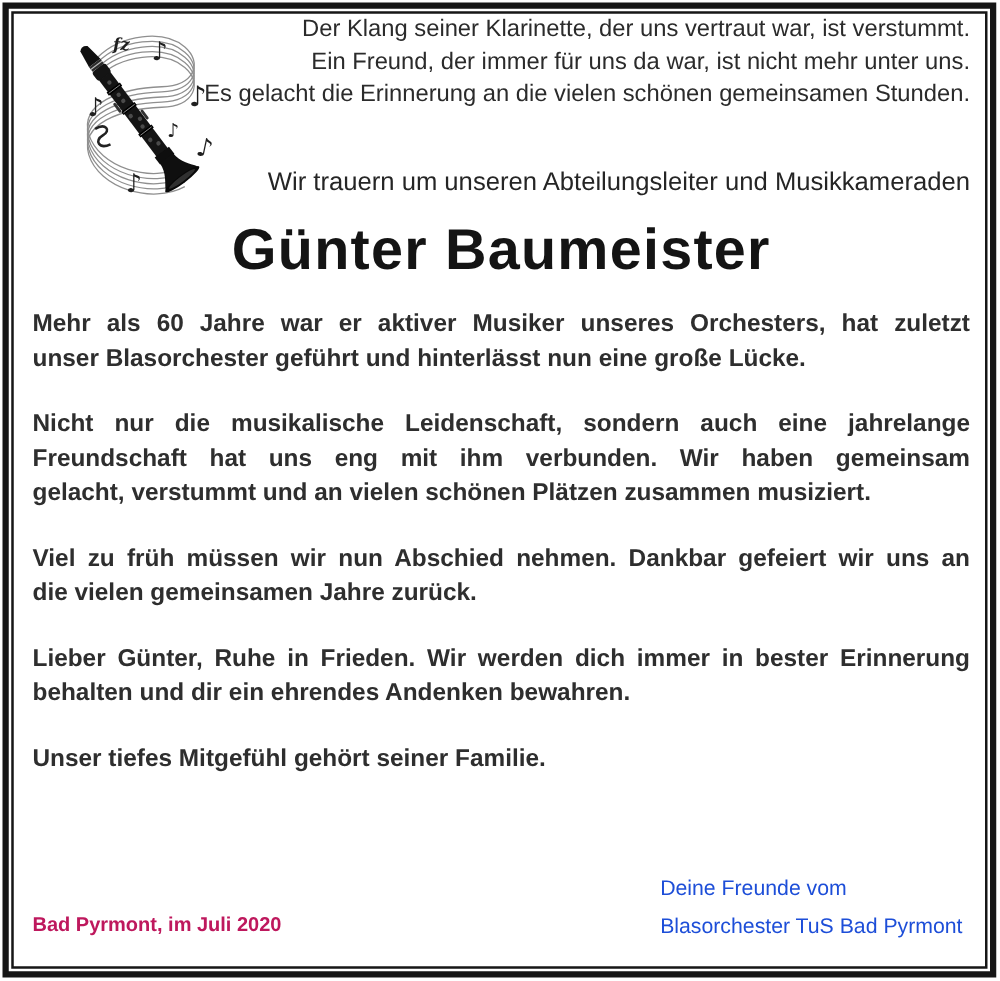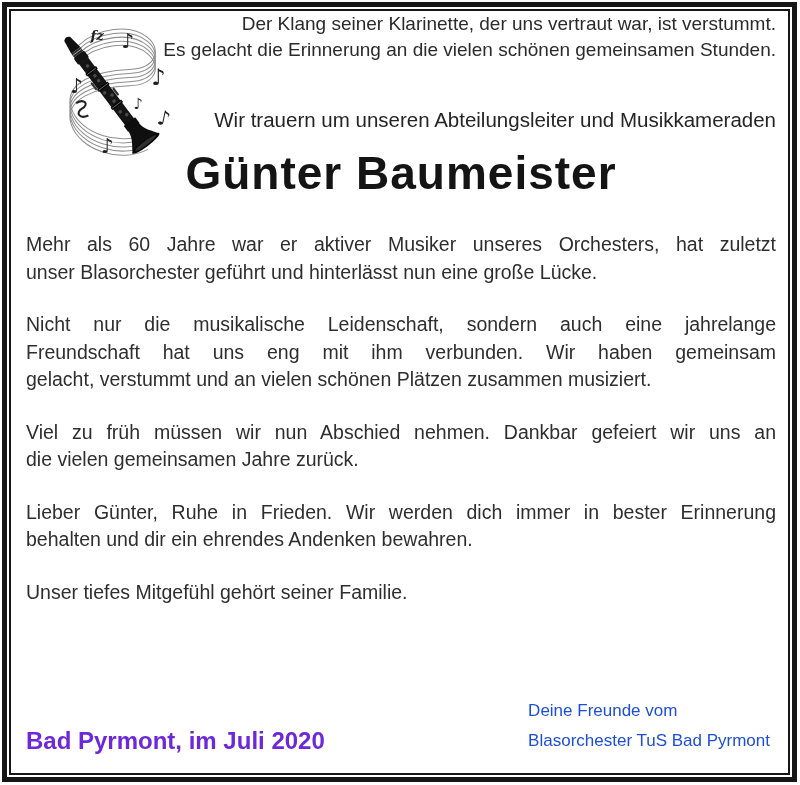--- a/index.html
+++ b/index.html
@@ -47,21 +47,21 @@
   }
   .name {
     margin: 10px 0 0 0;
     text-align: center;
     font-size: 46px;
     line-height: 60px;
     font-weight: bold;
     letter-spacing: 1px;
     color: #141414;
   }
-  .body-block { margin-top: 28px; }
+  .body-block { margin-top: 17px; font-weight: bold; }
   .para {
     font-size: 19.5px;
     line-height: 27.5px;
     margin: 0 0 25px 0;
   }
   .pline {
     text-align: justify;
     text-align-last: justify;
   }
   .pline.last {
@@ -70,23 +70,23 @@
   .footer {
     position: absolute;
     left: 15px; right: 12px;
     top: 685px;
     display: flex;
     align-items: flex-end;
     justify-content: space-between;
   }
   .place-date {
     font-weight: bold;
-    font-size: 24px;
+    font-size: 16px;
     line-height: 30px;
-    color: #6d28d9;
+    color: #be185d;
     white-space: nowrap;
   }
   .signature {
     font-weight: normal;
     font-size: 17px;
     line-height: 30px;
     color: #1d4ed8;
     margin-right: 6px;
     text-align: left;
     white-space: nowrap;
@@ -144,20 +144,21 @@
           <rect x="83.8" y="72" width="2.2" height="9" rx="1" fill="#333333"></rect>
           <rect x="71" y="108" width="14" height="7" fill="#0e0e0e"></rect>
           <path d="M71.5,114 C71.5,123 65,129 62.5,133.5 L93.5,133.5 C91,129 84.5,123 84.5,114 Z" fill="#0f0f0f"></path>
           <ellipse cx="78" cy="134.5" rx="16.5" ry="3.2" fill="#090909"></ellipse>
           <ellipse cx="78" cy="134.2" rx="12.5" ry="2" fill="#303030"></ellipse>
         </g>
       </svg>
 
       <div class="epigraph">
           <div class="eline">Der Klang seiner Klarinette, der uns vertraut war, ist verstummt.</div>
+          <div class="eline">Ein Freund, der immer für uns da war, ist nicht mehr unter uns.</div>
           <div class="eline">Es gelacht die Erinnerung an die vielen schönen gemeinsamen Stunden.</div>
         </div>
 
       <div class="intro">Wir trauern um unseren Abteilungsleiter und Musikkameraden</div>
 
       <h1 class="name">Günter Baumeister</h1>
 
       <div class="body-block">
           <div class="para">
             <div class="pline">Mehr als 60 Jahre war er aktiver Musiker unseres Orchesters, hat zuletzt</div>

